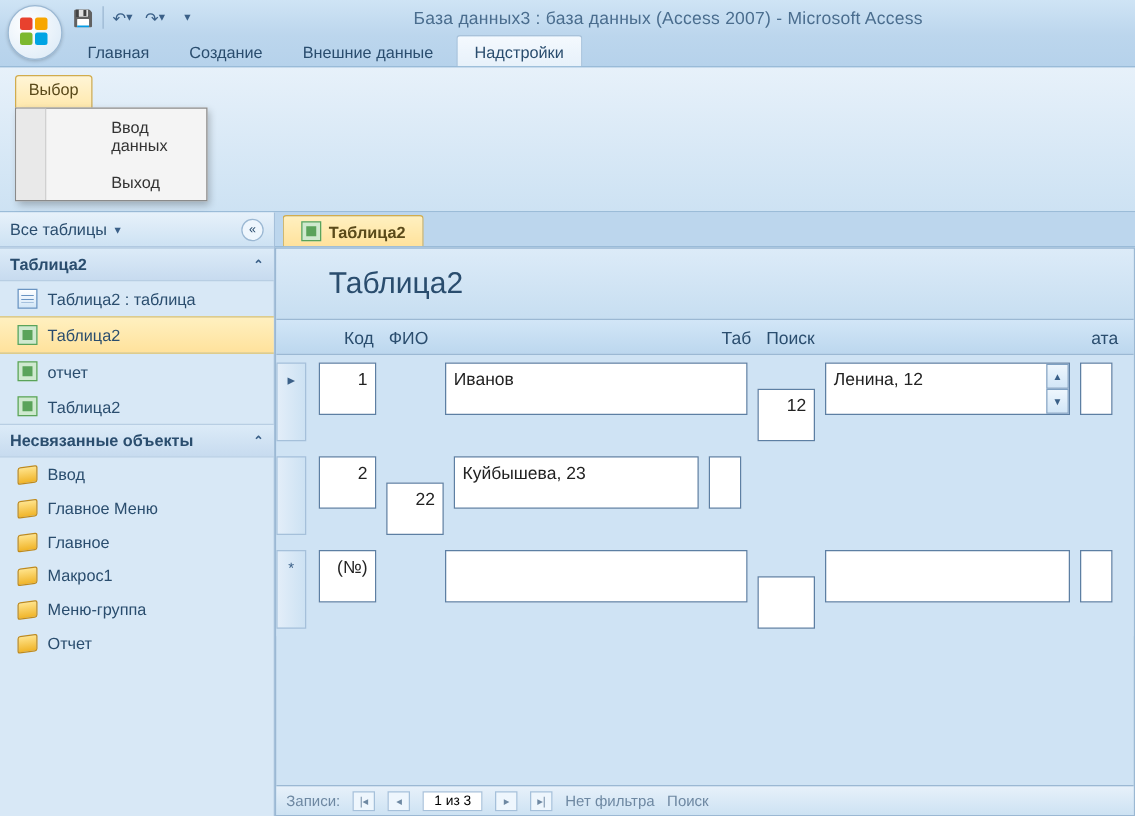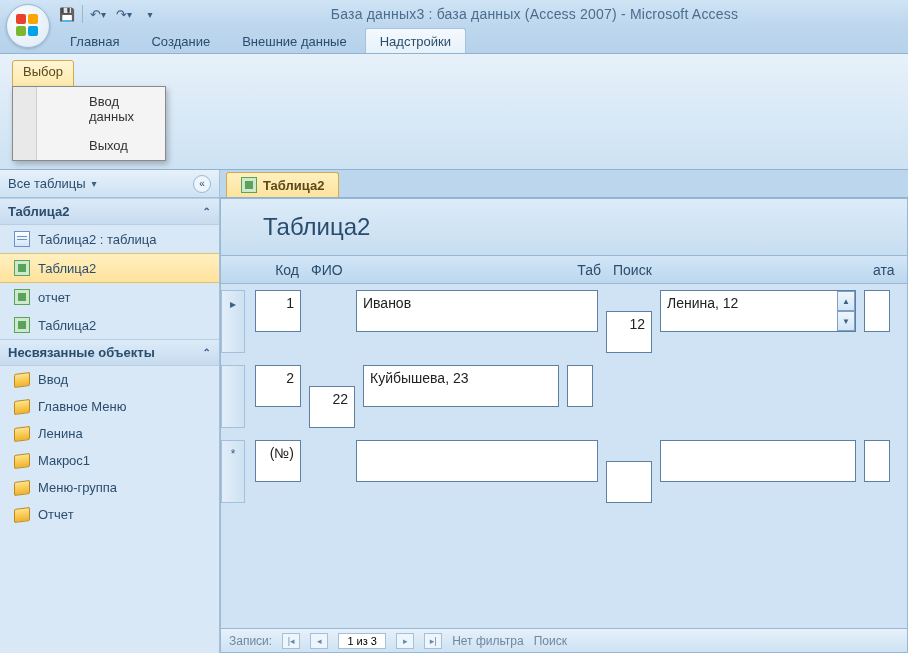--- a/index.html
+++ b/index.html
@@ -174,21 +174,21 @@
     <div class="nav-item">
       <span class="ico ico-macro"></span>
       <span>Ввод</span>
     </div>
     <div class="nav-item">
       <span class="ico ico-macro"></span>
       <span>Главное Меню</span>
     </div>
     <div class="nav-item">
       <span class="ico ico-macro"></span>
-      <span>Ленина</span>
+      <span>Главное</span>
     </div>
     <div class="nav-item">
       <span class="ico ico-macro"></span>
       <span>Макрос1</span>
     </div>
     <div class="nav-item">
       <span class="ico ico-macro"></span>
       <span>Меню-группа</span>
     </div>
     <div class="nav-item">

